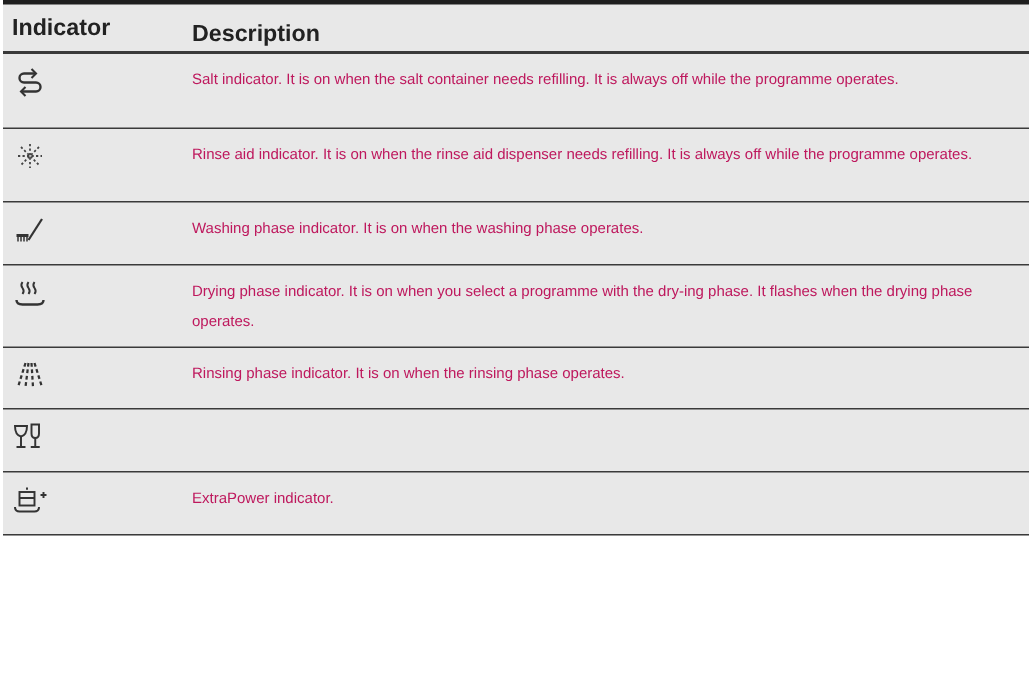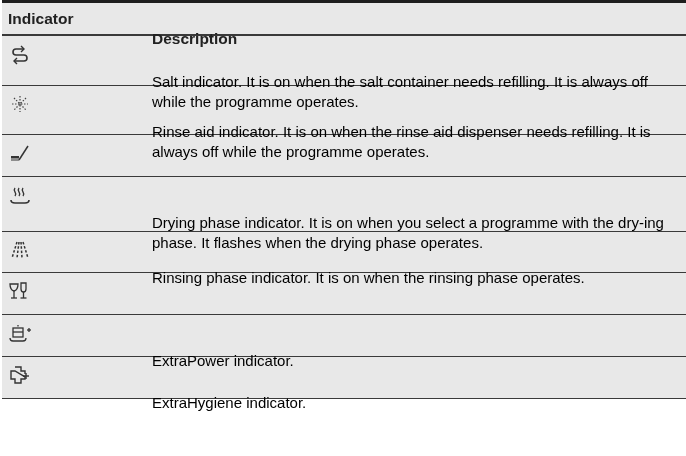--- a/index.html
+++ b/index.html
@@ -6,27 +6,27 @@
   body {
     width:686px; height:456px; background:#ffffff;
     font-family: "Liberation Sans", sans-serif; color:#222;
     overflow:hidden;
   }
   .table {
     position:absolute; left:2px; top:0; width:684px;
     background:#e8e8e8;
     border-top:3px solid #1e1e1e;
   }
-  .row { display:flex; border-bottom:1.5px solid #3a3a3a; box-sizing:border-box;gap:24px; }
+  .row { display:flex; border-bottom:1.5px solid #3a3a3a; box-sizing:border-box; }
   .row .c1 { width:120px; flex:none; padding-left:6px; box-sizing:border-box; display:flex; align-items:flex-start; }
-  .row .c2 { flex:1; padding-left:6px; padding-right:8px; box-sizing:border-box; font-size:15px; line-height:20px; color:#000000; }
+  .row .c2 { flex:1; padding-left:6px; padding-right:8px; box-sizing:border-box; font-size:10px; line-height:20px; color:#be185d; }
   .hdr { height:33px; border-bottom:2px solid #3a3a3a; }
   .hdr .c1, .hdr .c2 { font-weight:bold; font-size:15.5px; align-items:center; display:flex; color:#222; }
   .icon { display:inline-block; width:24px; height:22px; margin-top:7px; }
-  .row .c2 { padding-top:8px;margin-top:28px; }
+  .row .c2 { padding-top:8px; }
 </style>
 </head>
 <body>
 
 <div class="table">
   <div class="row hdr">
     <div class="c1">Indicator</div>
     <div class="c2">Description</div>
   </div>
 
@@ -61,20 +61,21 @@
         <line x1="11" y1="18" x2="20" y2="4" stroke="#333" stroke-width="1.5"></line>
         <rect x="3" y="14" width="8" height="2" fill="#333"></rect>
         <g stroke="#333" stroke-width="1">
             <line x1="4" y1="16" x2="4" y2="19"></line>
             <line x1="6" y1="16" x2="6" y2="19"></line>
             <line x1="8" y1="16" x2="8" y2="19"></line>
             <line x1="10" y1="16" x2="10" y2="19"></line>
           </g>
       </svg>
     </div>
+    <div class="c2">Washing phase indicator. It is on when the washing phase operates.</div>
   </div>
 
   <div class="row" style="height:55px">
     <div class="c1">
       <svg class="icon" viewBox="0 0 24 22">
         <g fill="none" stroke="#333" stroke-width="1.3">
           <path d="M7 4 q-1.5 2 0 4 q1.5 2 0 4"></path>
           <path d="M11 4 q-1.5 2 0 4 q1.5 2 0 4"></path>
           <path d="M15 4 q-1.5 2 0 4 q1.5 2 0 4"></path>
           <path d="M3 16 q0 3 4 3 h10 q4 0 4 -3" stroke-width="1.6"></path>
@@ -123,25 +124,13 @@
           <line x1="10" y1="3" x2="10" y2="4.5"></line>
           <path d="M2 16 q0 3 3 3 h10 q3 0 3 -3"></path>
           <line x1="19" y1="8" x2="23" y2="8"></line>
           <line x1="21" y1="6" x2="21" y2="10"></line>
         </g>
       </svg>
     </div>
     <div class="c2">ExtraPower indicator.</div>
   </div>
 
-  <div class="row" style="height:42px">
-    <div class="c1">
-      <svg class="icon" viewBox="0 0 24 22">
-        <g fill="none" stroke="#333" stroke-width="1.4">
-          <path d="M7 3 h6 v4 h4 v3 M17 13 v2 h-4 v4 h-6 v-4 h-4 v-8 h4 z"></path>
-          <line x1="15" y1="12" x2="21" y2="12"></line>
-          <line x1="18" y1="9" x2="18" y2="15"></line>
-        </g>
-      </svg>
-    </div>
-    <div class="c2">ExtraHygiene indicator.</div>
-  </div>
 </div>
 
 </body></html>

